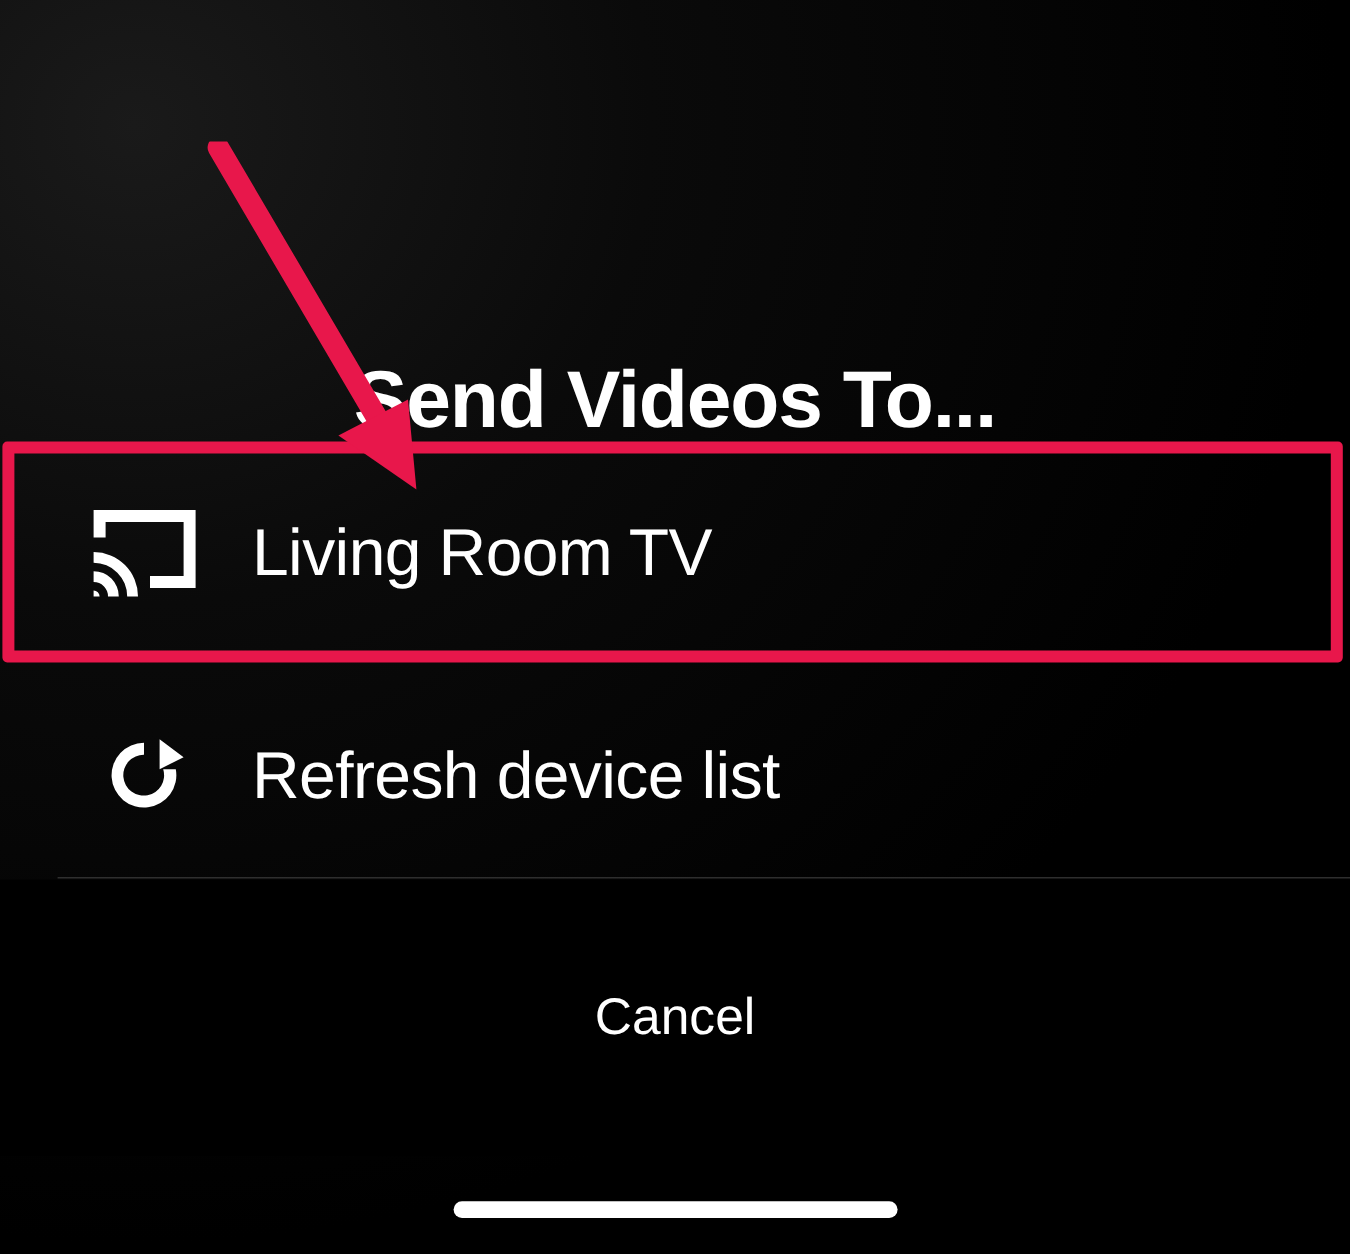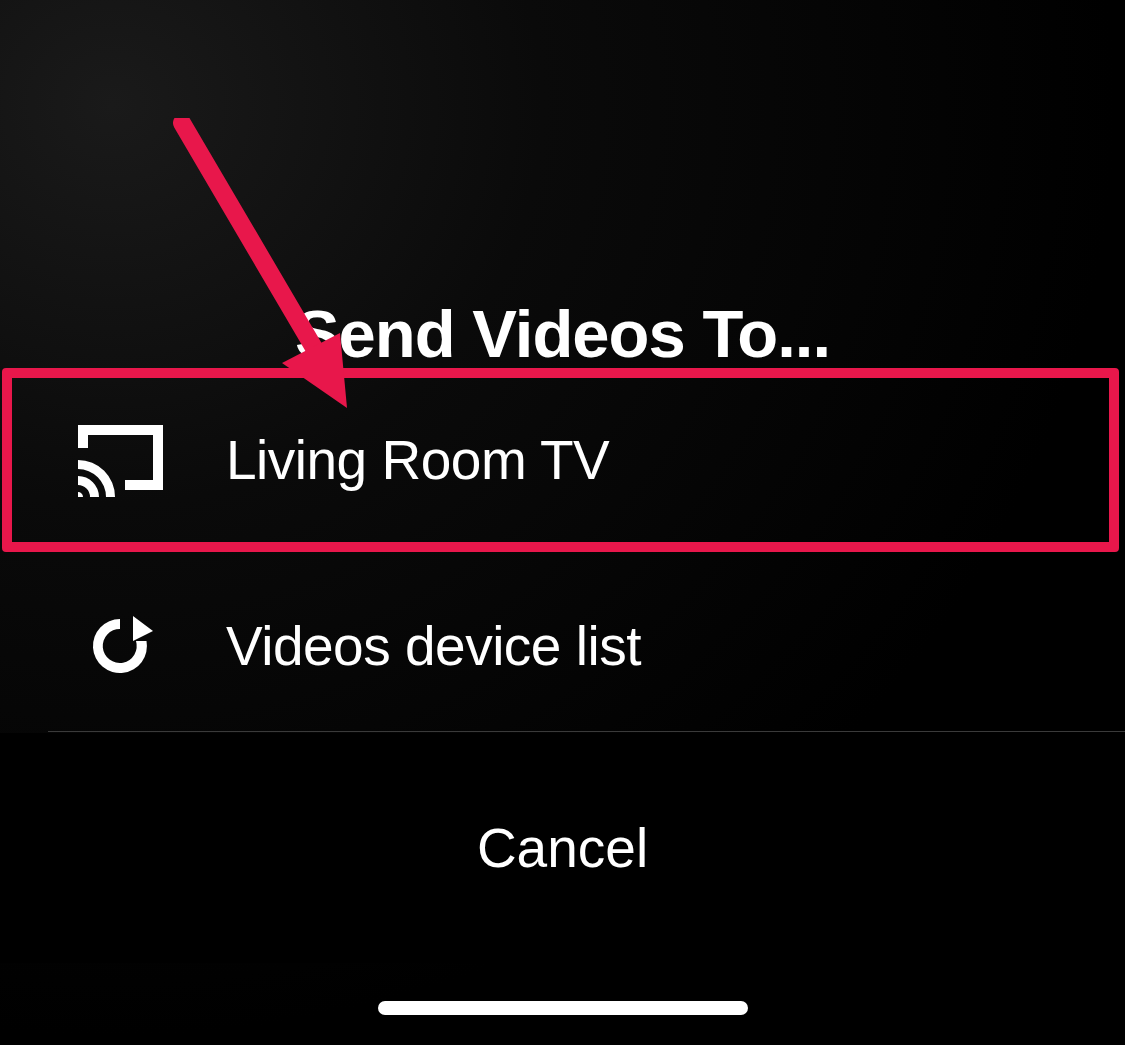--- a/index.html
+++ b/index.html
@@ -53,21 +53,21 @@
     }
     .icon-box {
       width: 100px;
       display: flex;
       align-items: center;
       justify-content: center;
     }
     .device-label {
       font-size: 55px;
       font-weight: 400;
-      margin-left: 56px;
+      margin-left: 40px;
       letter-spacing: -0.5px;
     }
     .divider {
       position: absolute;
       top: 731px;
       left: 48px;
       right: 0;
       height: 1px;
       background: #3a3a3a;
     }
@@ -77,21 +77,21 @@
       left: 0;
       right: 0;
       height: 230px;
       display: flex;
       align-items: center;
       justify-content: center;
       background: #000000;
       cursor: pointer;
     }
     .cancel-label {
-      font-size: 55px;
+      font-size: 43px;
       font-weight: 400;
     }
     .home-indicator {
       position: absolute;
       bottom: 30px;
       left: 50%;
       transform: translateX(-50%);
       width: 370px;
       height: 14px;
       background: #ffffff;
@@ -127,21 +127,21 @@
   <polygon points="175,290 110,245 168,215" fill="#e8174b"></polygon>
 </svg>
 
 <div class="device-row device-row-2">
   <span class="icon-box">
     <svg width="70" height="70" viewBox="0 0 70 70">
       <path d="M 35 7 A 28 28 0 1 0 62 28 L 50 28 L 65 10 L 70 28 L 62 28 A 28 28 0 1 1 35 7 Z" fill="none"></path>
       <path d="M 35 8 A 27 27 0 1 0 61.5 30 L 51 30 A 17 17 0 1 1 35 18 L 35 8 Z M 48 5 L 68 20 L 48 30 Z" fill="#ffffff"></path>
     </svg>
   </span>
-  <span class="device-label">Videos device list</span>
+  <span class="device-label">Refresh device list</span>
 </div>
 
 <div class="divider"></div>
 
 <div class="cancel-row">
   <span class="cancel-label">Cancel</span>
 </div>
 
 <div class="home-indicator"></div>
 

